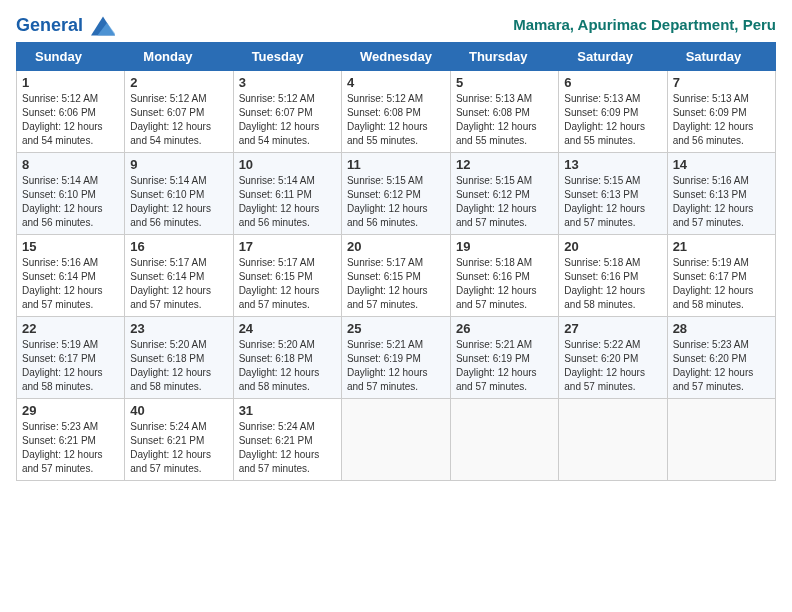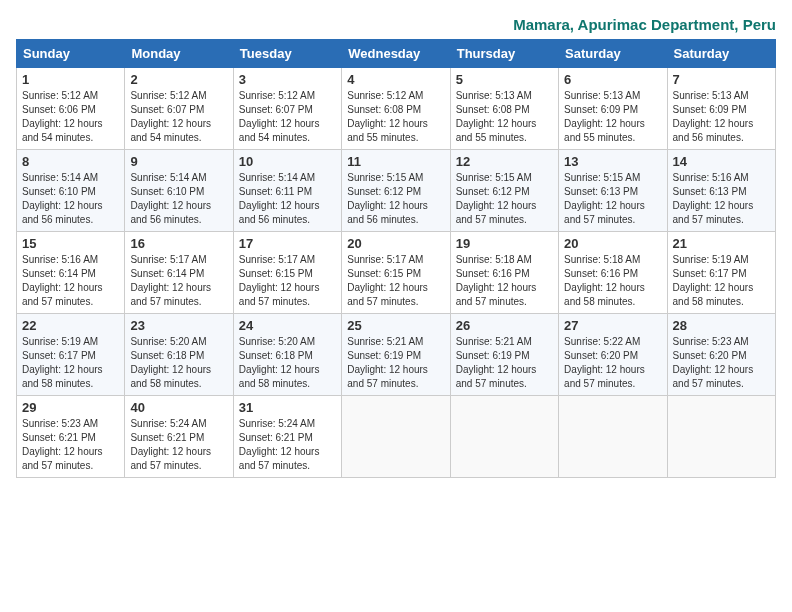--- a/index.html
+++ b/index.html
@@ -51,21 +51,21 @@
       width: 100%;
       border-collapse: collapse;
       margin-top: 6px;
     }
     .calendar-table th {
       background: #2a6db5;
       color: #fff;
       font-size: 13px;
       font-weight: bold;
       text-align: left;
-      padding: 6px 6px;
+      padding: 6px 18px;
       border: 1px solid #2a6db5;
     }
     .calendar-table td {
       border: 1px solid #ccc;
       vertical-align: top;
       padding: 4px 5px;
       font-size: 10.5px;
       color: #333;
       width: 14.28%;
       min-height: 80px;
@@ -88,20 +88,30 @@
     .empty-cell {
       background: #f9f9f9 !important;
     }
   </style>
 </head>
 <body>
 
 <div class="header-section">
   <div class="logo">
     <div>
+      <div style="display:flex;align-items:center;">
+        <div class="logo-text">
+          <span>General</span>
+          <svg class="logo-icon" viewBox="0 0 30 24" style="display:inline-block;vertical-align:middle;margin-left:3px;">
+            <polygon points="0,24 15,0 30,24" fill="#2a6db5"></polygon>
+            <polygon points="8,24 20,8 32,24" fill="#5ba3e0" opacity="0.7"></polygon>
+          </svg>
+        </div>
+        <br>
+      </div>
     </div>
   </div>
   <div class="title-section">
     <div class="subtitle">Mamara, Apurimac Department, Peru</div>
   </div>
 </div>
 
 <table class="calendar-table">
   <thead>
     <tr id="header-row">

